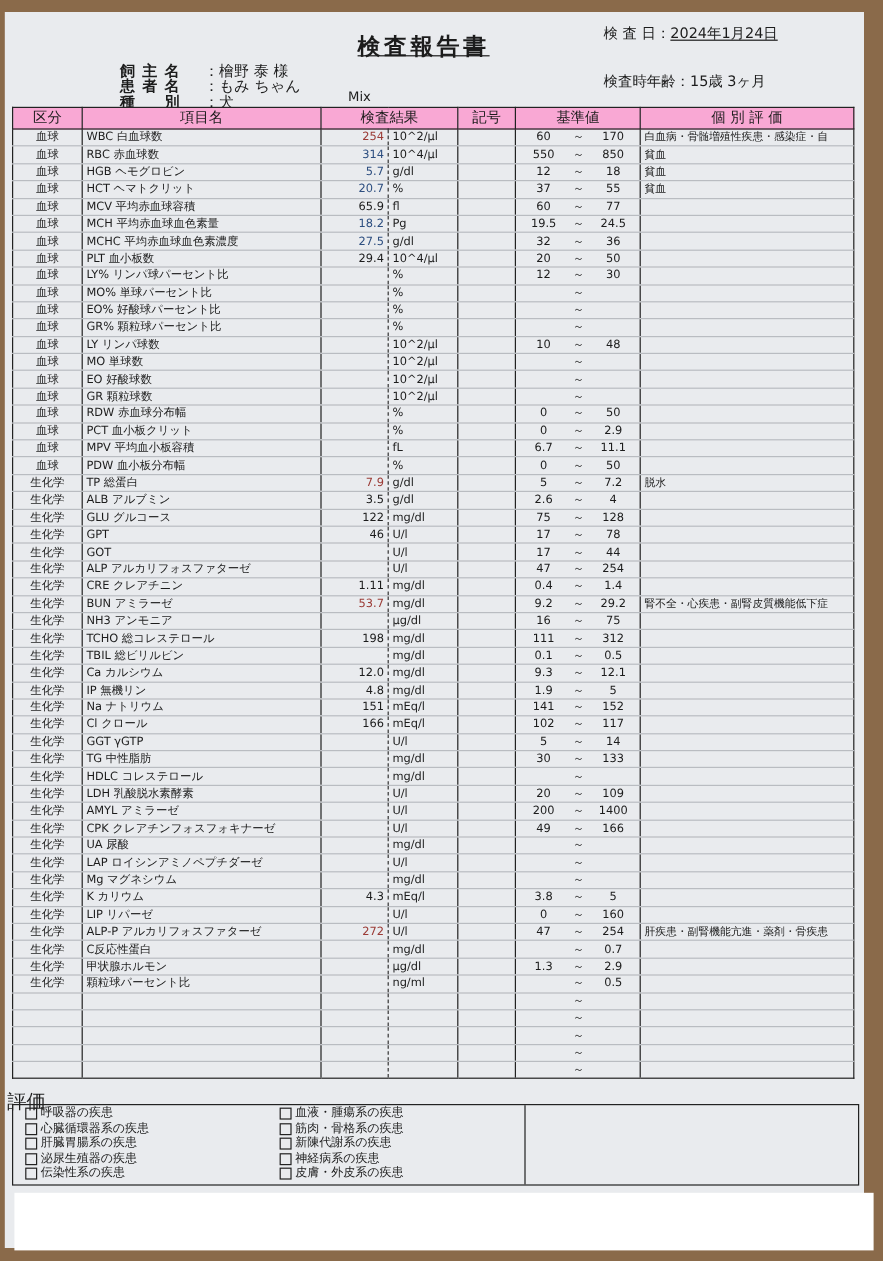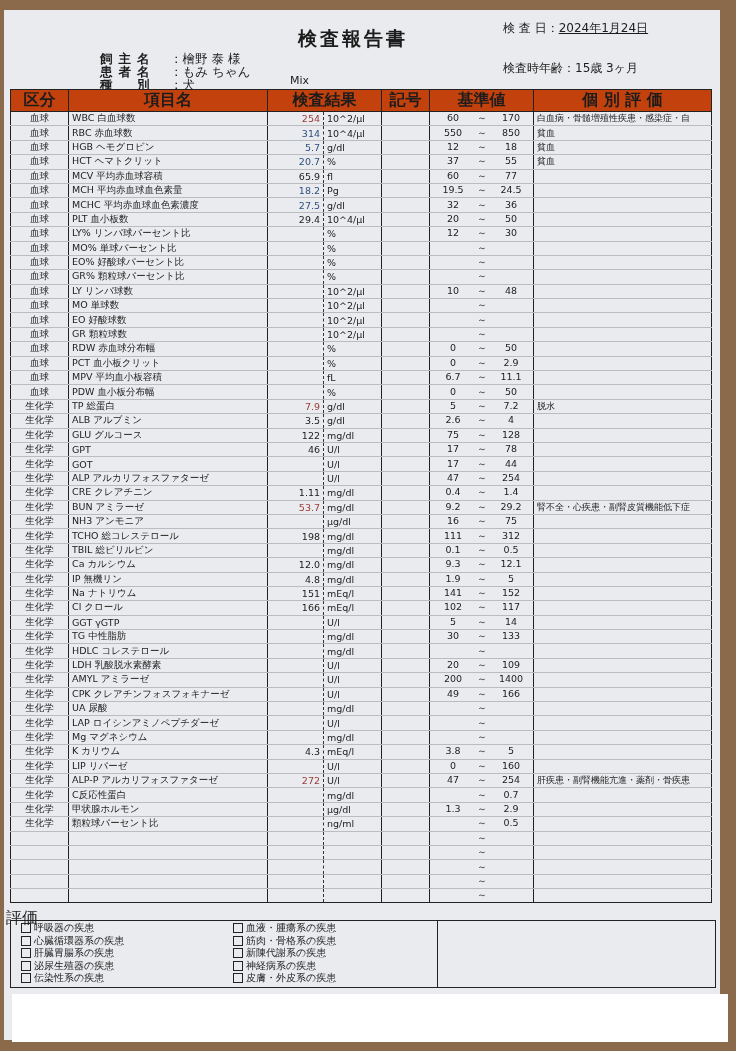--- a/index.html
+++ b/index.html
@@ -1,28 +1,28 @@
 <!DOCTYPE html>
 <html><head>
 <meta charset="utf-8">
 <style>
   html,body{margin:0;padding:0;}
   body{width:736px;height:1051px;background:#8a6a4a;position:relative;overflow:hidden;
        font-family:"DejaVu Sans","Liberation Sans",sans-serif;color:#1c1c1c;}
   .paper{position:absolute;left:4px;top:10px;width:716px;height:1030px;background:#e9ebee;}
   .title{position:absolute;left:298px;top:26px;font-size:19px;font-weight:bold;letter-spacing:3px;
-         }
+         text-decoration:underline;}
   .hdr{position:absolute;font-size:12px;white-space:nowrap;}
   .hdr .u{text-decoration:underline;}
   .info{position:absolute;left:100px;top:52px;font-size:12.5px;line-height:13px;}
   .info .row{display:flex;}
   .info .lbl{width:70px;letter-spacing:6px;font-weight:bold;}
   .mix{position:absolute;left:290px;top:74px;font-size:11px;}
   table.main{position:absolute;left:10px;top:89px;width:701px;border-collapse:collapse;font-size:9.5px;table-layout:fixed;}
-  table.main th{font-weight:bold;font-size:16px;height:14px;border:1.5px solid #222;padding:0;background:#c2410c;}
+  table.main th{font-weight:normal;font-size:12px;height:14px;border:1.5px solid #222;padding:0;background:#f9a8d4;}
   table.main td{height:13.4px;padding:0 3px;border-bottom:1px solid #b9bcc1;white-space:nowrap;overflow:hidden;}
   td.cat{border-left:1.5px solid #222;text-align:center;}
   td.item{border-left:1.5px solid #222;}
   td.val{border-left:1.5px solid #222;text-align:right;padding-right:10px;border-right:1.5px dashed #333;}
   td.unit{text-align:left;}
   td.sym{border-left:1.5px solid #222;}
   td.ref{border-left:1.5px solid #222;text-align:center;}
   td.ref span{display:inline-block;}
   td.ref .lo{width:40px;text-align:center;}
   td.ref .ti{width:18px;text-align:center;}

